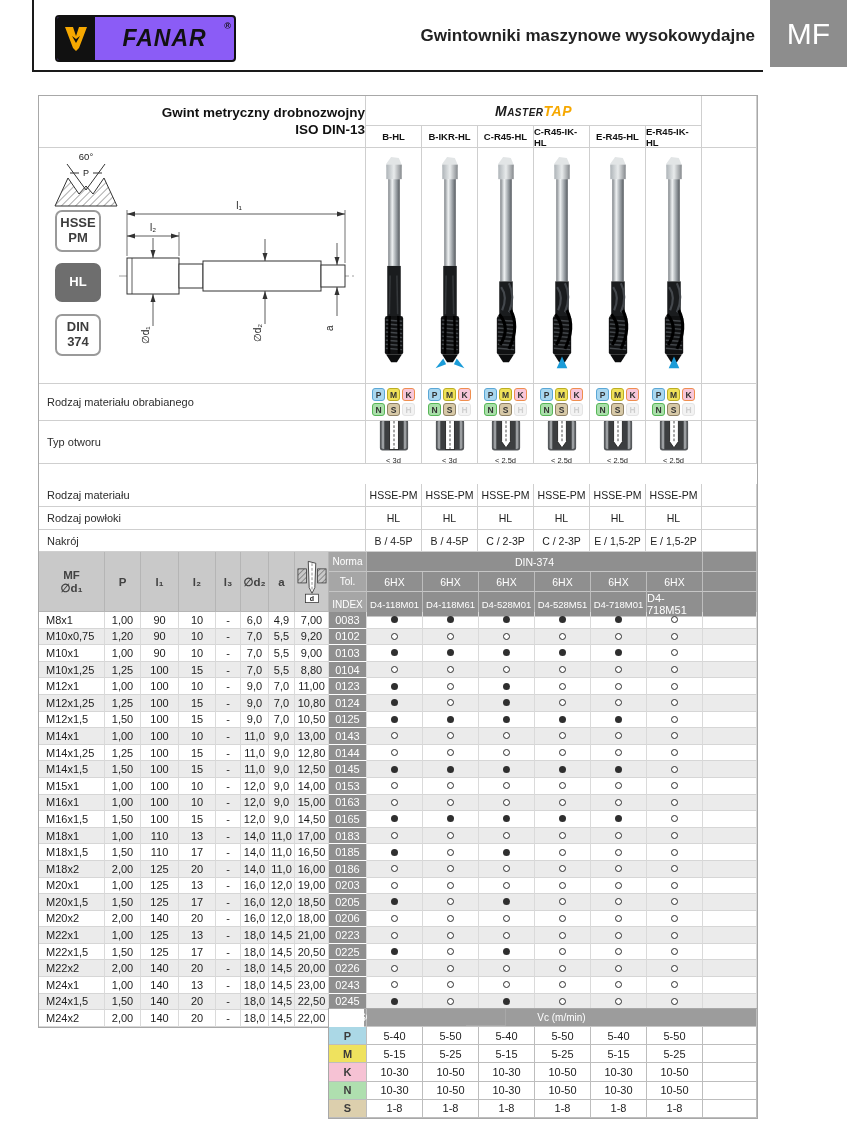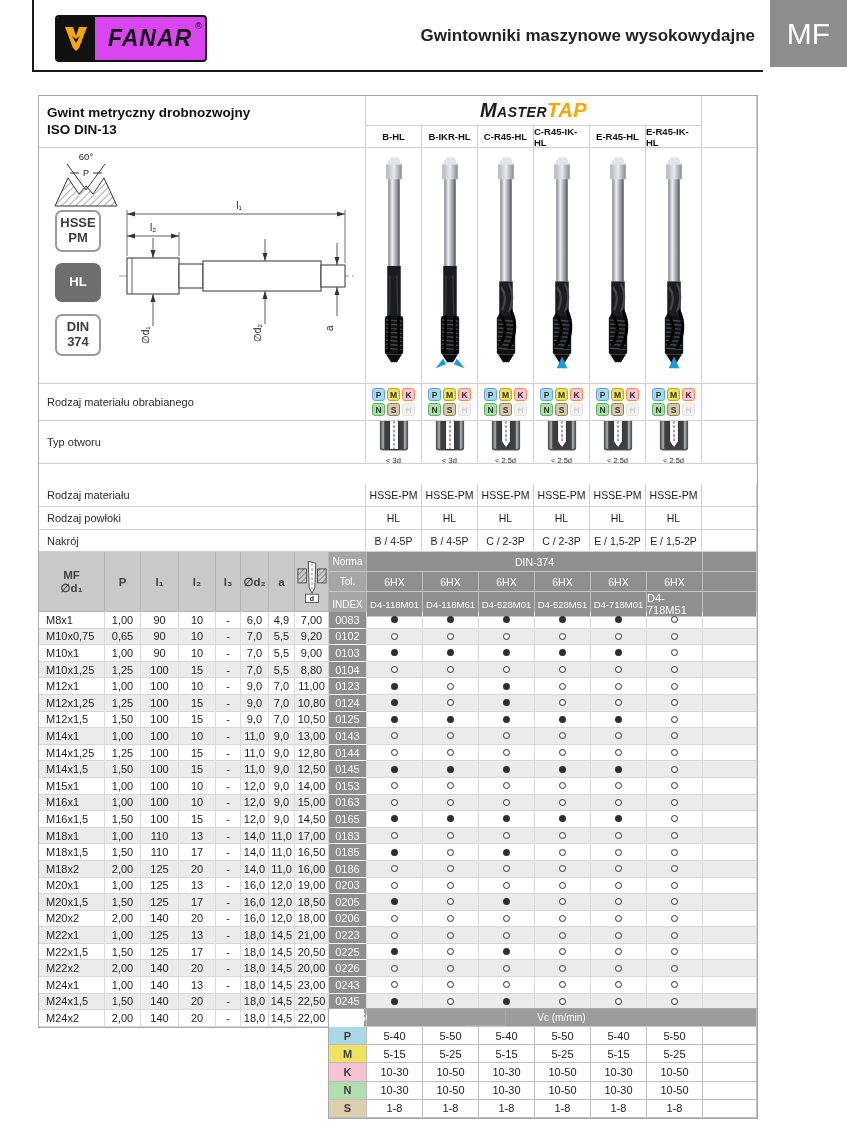--- a/index.html
+++ b/index.html
@@ -2,41 +2,41 @@
 <html><head>
 <meta charset="utf-8">
 <title>FANAR MF</title>
 <style>
   html,body{margin:0;padding:0;background:#fff;}
   #page{position:relative;width:847px;height:1130px;background:#fff;overflow:hidden;
         font-family:"Liberation Sans",sans-serif;color:#1d1d1d;}
   
   .hdr-rule-v{position:absolute;left:32px;top:0;width:2px;height:71px;background:#1a1a1a;}
   .hdr-rule-h{position:absolute;left:32px;top:70px;width:731px;height:2px;background:#1a1a1a;}
-  .logo{position:absolute;left:55px;top:15px;width:152px;height:47px;background:#d946ef;
+  .logo{position:absolute;left:55px;top:15px;width:181px;height:47px;background:#8b5cf6;
         border:2px solid #111;border-radius:4px;display:flex;align-items:stretch;box-sizing:border-box;}
   .logo-v{width:38px;background:#111;display:flex;align-items:center;justify-content:center;border-radius:2px 0 0 2px;}
   .logo-text{flex:1;display:flex;align-items:center;justify-content:center;font-weight:bold;
         font-style:italic;font-size:23px;letter-spacing:1px;color:#111;position:relative;}
   .logo-text .reg{font-size:9px;position:absolute;right:2px;top:4px;font-style:normal;}
   .title{position:absolute;right:92px;top:26px;font-size:17px;font-weight:bold;color:#222;}
   .mf-tab{position:absolute;left:770px;top:0;width:77px;height:67px;background:#8d8d8d;color:#fff;
         font-size:30px;display:flex;align-items:center;justify-content:center;}
   
   #content{position:absolute;left:38px;top:95px;width:720px;}
   .wrap{border:1px solid #a8a8a8;box-sizing:border-box;background:#fff;}
   .grid{display:grid;}
   .bx{border-right:1px solid #cfcfcf;border-bottom:1px solid #cfcfcf;box-sizing:border-box;
       display:flex;align-items:center;justify-content:center;overflow:hidden;}
   .lbl{justify-content:flex-start;padding-left:8px;font-size:11px;color:#2c2c2c;}
   .toprow{grid-template-columns:327px repeat(6,56px) 1fr;}
-  .heading-cell{flex-direction:column;align-items:flex-start;justify-content:center;padding-left:8px;}
+  .heading-cell{flex-direction:column;align-items:flex-end;justify-content:center;padding-left:8px;}
   .heading-cell div{font-size:13.5px;font-weight:bold;line-height:1.25;color:#111;}
   .brand{height:30px;border-right:1px solid #cfcfcf;border-bottom:1px solid #cfcfcf;box-sizing:border-box;
-      display:flex;align-items:center;justify-content:center;font-weight:bold;font-style:italic;font-size:20px;}
+      display:flex;align-items:center;justify-content:center;font-weight:bold;font-style:italic;font-size:14px;}
   .brand .m{font-variant:small-caps;color:#1c1c1c;letter-spacing:.5px;}
   .brand .t{color:#f6a800;letter-spacing:.5px;}
   .names{display:grid;grid-template-columns:repeat(6,56px);height:22px;}
   .names .bx{font-size:9.5px;font-weight:bold;color:#111;}
   .tapcell{background:#fff;}
   
   .panel{position:relative;}
   .badge{position:absolute;left:16px;width:46px;border:2px solid #9a9a9a;border-radius:7px;background:#fff;
       text-align:center;font-weight:bold;color:#3d3d3d;font-size:13px;line-height:1.15;padding:4px 0;box-sizing:border-box;}
   .badge.dark{background:#6e6e6e;color:#fff;border-color:#6e6e6e;padding:10px 0;}
@@ -676,21 +676,21 @@
             <div class="bx">
               <div class="dotF"></div>
             </div>
             <div class="bx">
               <div class="dotO"></div>
             </div>
             <div class="bx"></div>
           </div>
           <div class="grid drow alt">
             <div class="bx size">M10x0,75</div>
-            <div class="bx">0,65</div>
+            <div class="bx">1,20</div>
             <div class="bx">90</div>
             <div class="bx">10</div>
             <div class="bx">-</div>
             <div class="bx">7,0</div>
             <div class="bx">5,5</div>
             <div class="bx">9,20</div>
             <div class="bx idxcell">0102</div>
             <div class="bx">
               <div class="dotO"></div>
             </div>

